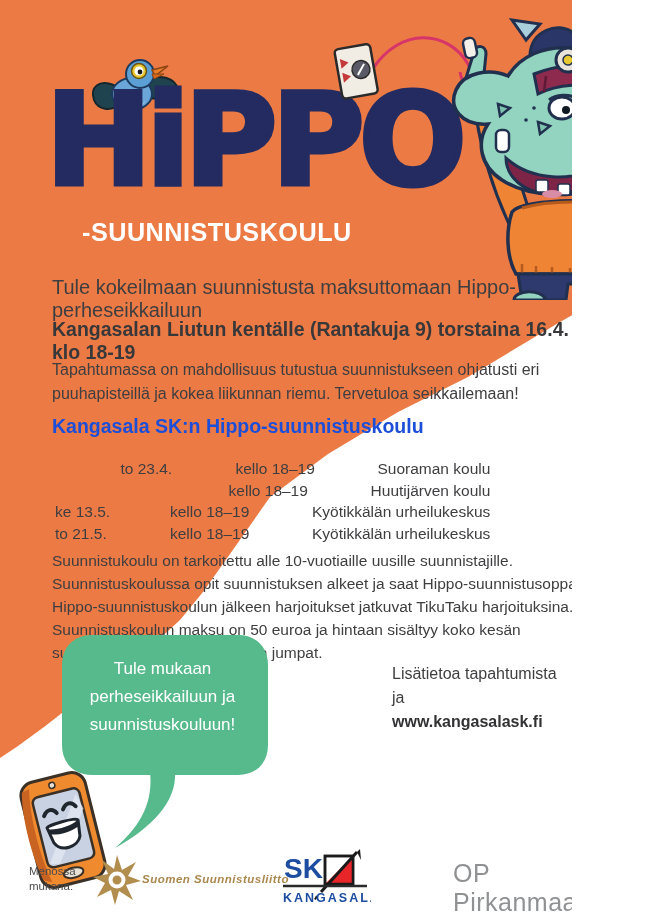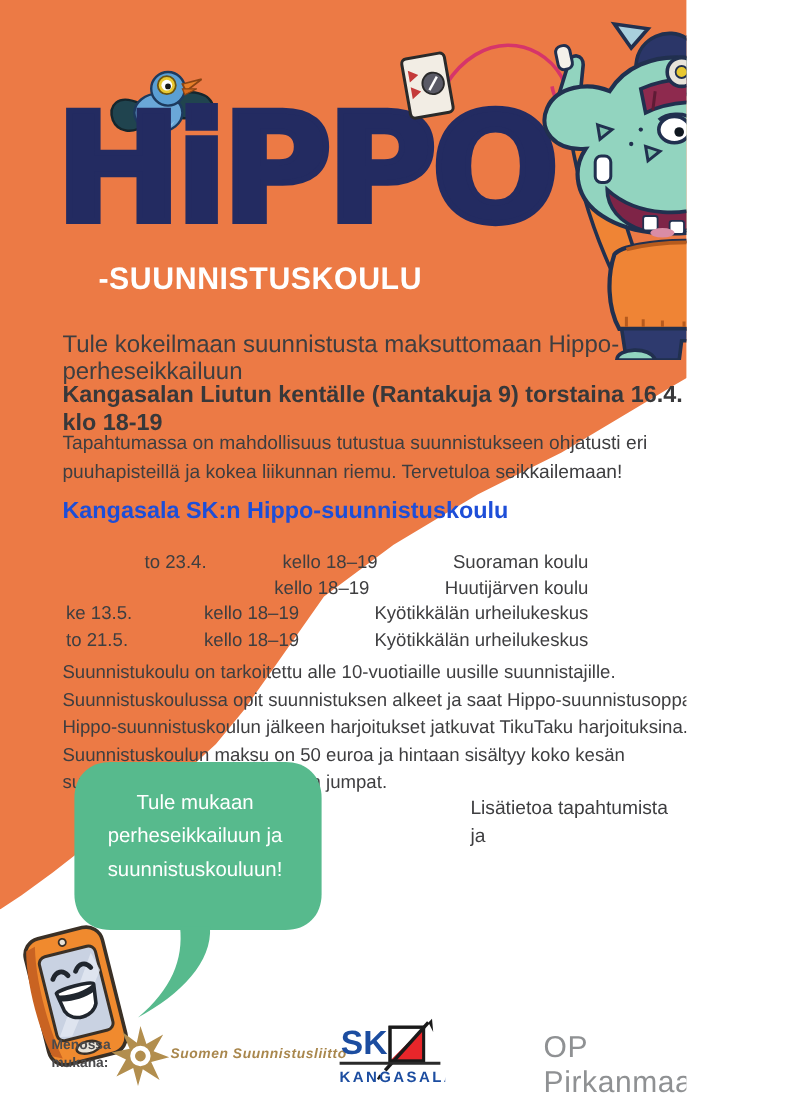--- a/index.html
+++ b/index.html
@@ -56,21 +56,21 @@
   
   .bubble-svg { left: 55px; top: 632px; }
   .bubble-text {
     left: 70px; top: 655px; width: 185px;
     color: #ffffff; font-size: 17px; line-height: 28px;
     text-align: center; font-weight: normal;
   }
   .contact { left: 355px; top: 662px; font-size: 16px; line-height: 24px; color: #3e3e40; margin-left: 37px; }
   .contact .site { font-weight: bold; color: #323234; }
   
-  .menossa { left: 43px; top: 864px; font-size: 11.5px; line-height: 15px; color: #4a4a4c; font-weight: bold; }
+  .menossa { left: 29px; top: 864px; font-size: 11.5px; line-height: 15px; color: #4a4a4c; }
   .ssl-star { left: 92px; top: 854px; }
   .ssl-label { left: 142px; top: 873px; font-size: 11.5px; font-style: italic; font-weight: bold; color: #a9874d; letter-spacing: 0.5px; }
   .sk-logo { left: 281px; top: 848px; }
   .op-label { left: 453px; top: 859px; font-size: 25px; color: #8f9193; letter-spacing: 0.5px; }
   .op-mark { left: 588px; top: 848px; width: 52px; height: 52px; background: #ec4899;
     border-radius: 50%; display: flex; align-items: flex-end; justify-content: center; }
   .op-mark span { color: #ffffff; font-family: "DejaVu Sans", sans-serif;
     font-weight: bold; font-size: 28px; letter-spacing: -2px; -webkit-text-stroke: 1.5px #fff; }
 </style>
 </head>
@@ -206,20 +206,21 @@
     <path d="M95 140 C98 168 88 192 60 216 C96 196 122 170 120 140 Z" fill="#57ba8d"></path>
   </svg>
   <div class="abs bubble-text">
     <div>Tule mukaan</div>
     <div>perheseikkailuun ja</div>
     <div>suunnistuskouluun!</div>
   </div>
 
   <div class="abs contact">
     <div>Lisätietoa tapahtumista ja</div>
+    <div class="site">www.kangasalask.fi</div>
   </div>
 
   <svg class="abs" style="left:8px; top:768px;" width="110" height="125" viewBox="0 0 110 125">
     <g transform="rotate(-14 55 62)">
       <rect x="22" y="8" width="66" height="108" rx="14" fill="#f08a2e" stroke="#3a3026" stroke-width="3"></rect>
       <path d="M24 16 C18 40 18 80 24 106 L32 110 C26 80 26 40 32 14 Z" fill="#c96322"></path>
       <circle cx="55" cy="16" r="3" fill="#e8e2d6" stroke="#3a3026" stroke-width="1.5"></circle>
       <rect x="32" y="24" width="48" height="72" rx="6" fill="#c9d2e2" stroke="#3a3026" stroke-width="2.5"></rect>
       <path d="M34 92 L76 30 L80 46 L44 94 Z" fill="#e4e9f2" opacity="0.8"></path>
 

